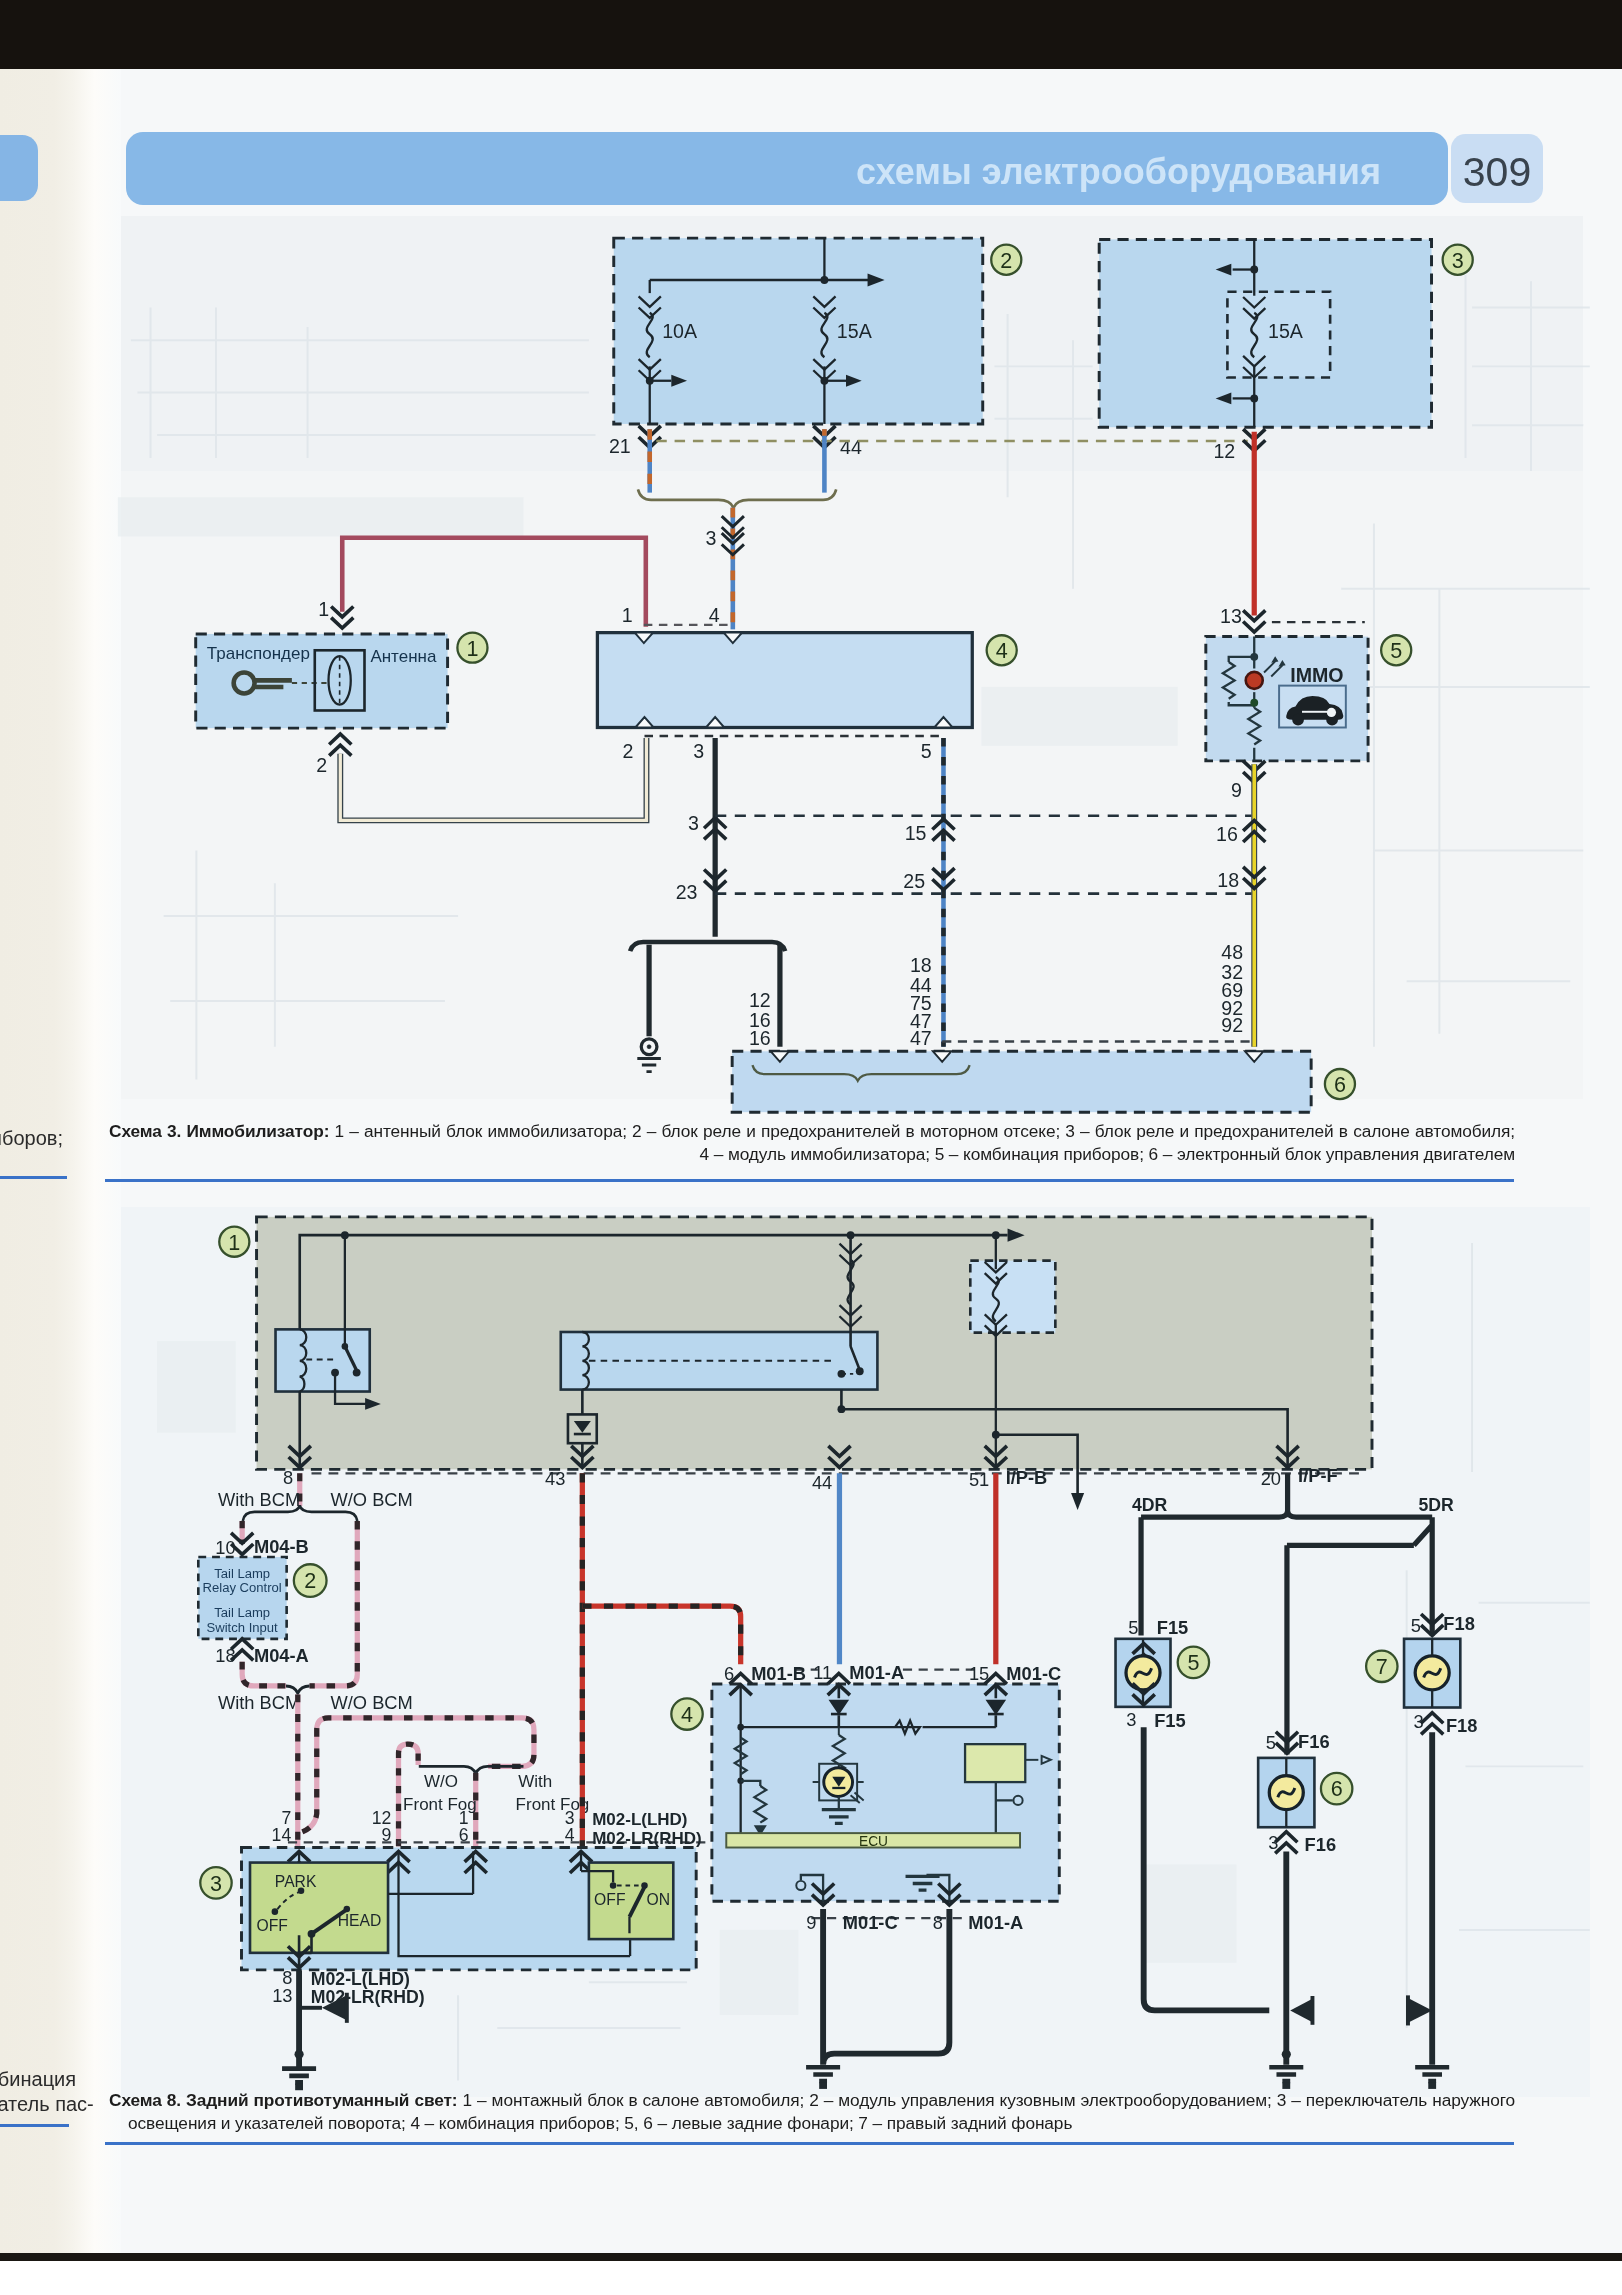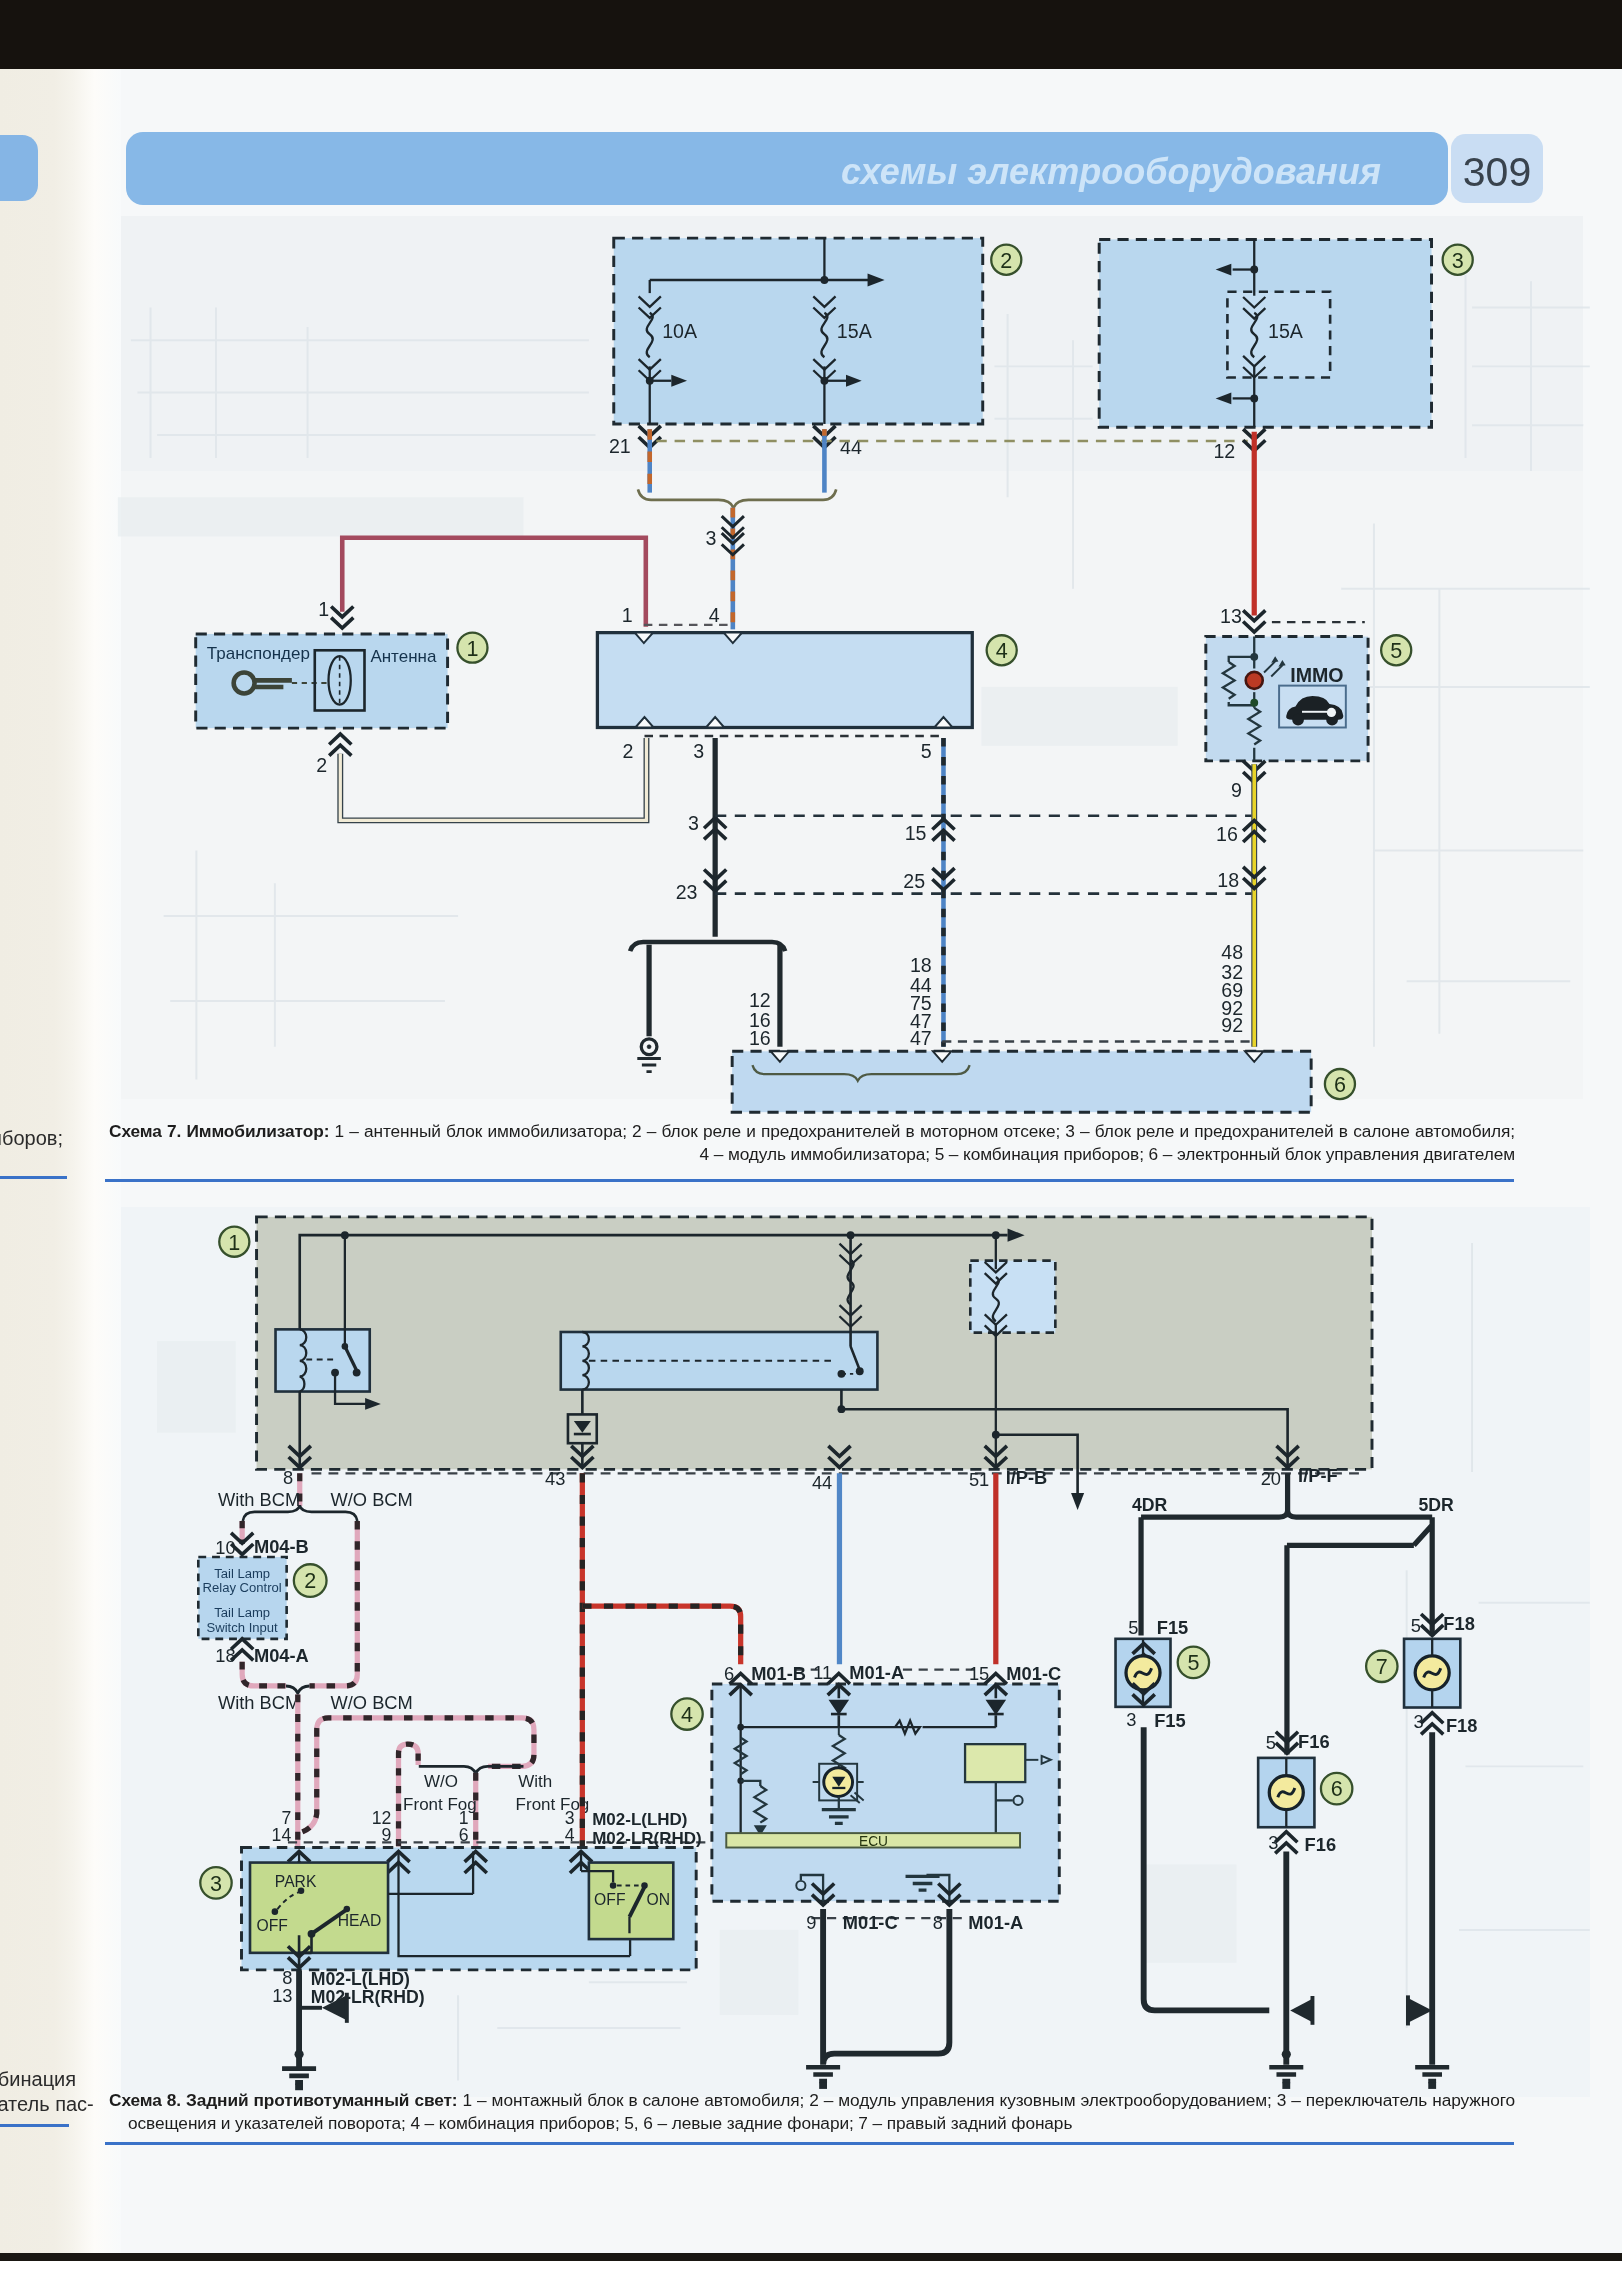--- a/index.html
+++ b/index.html
@@ -30,28 +30,28 @@
 <div class="abs" style="left:0;top:1176px;width:67px;height:3.3px;background:#3a72c8;"></div>
 
 <div class="abs" style="left:-15.7px;top:2068px;font-size:20px;color:#2b2b2b;">мбинация</div>
 
 <div class="abs" style="left:-13px;top:2093px;font-size:20px;color:#2b2b2b;">чатель пас-</div>
 
 <div class="abs" style="left:0;top:2124px;width:69px;height:3.3px;background:#3a72c8;"></div>
 
 <div class="abs" style="left:126px;top:132px;width:1322px;height:73px;background:#87b8e7;border-radius:17px;"></div>
 
-<div class="abs" style="left:126px;top:151px;width:1255px;text-align:right;font-size:36px;font-weight:bold;color:#cde4f8;font-style:italic;">схемы электрооборудования</div>
+<div class="abs" style="left:126px;top:151px;width:1255px;text-align:right;font-size:36px;font-weight:bold;color:#cde4f8;">схемы электрооборудования</div>
 
 <div class="abs" style="left:1451px;top:134px;width:92px;height:69px;background:#c9ddf3;border-radius:14.4px;"></div>
 
 <div class="abs" style="left:1451px;top:149px;width:92px;text-align:center;font-size:41px;color:#39434d;">309</div>
 
 <div class="abs" style="left:109px;top:1120px;width:1406px;font-size:17.3px;line-height:22.6px;color:#1d1d1d;letter-spacing:-0.1px;">
-<div style="text-align:justify;text-align-last:justify;"><b>Схема 7. Иммобилизатор:</b> 1 – антенный блок иммобилизатора; 2 – блок реле и предохранителей в моторном отсеке; 3 – блок реле и предохранителей в салоне автомобиля;</div>
+<div style="text-align:justify;text-align-last:justify;"><b>Схема 3. Иммобилизатор:</b> 1 – антенный блок иммобилизатора; 2 – блок реле и предохранителей в моторном отсеке; 3 – блок реле и предохранителей в салоне автомобиля;</div>
 <div style="white-space:nowrap;text-align:right;">4 – модуль иммобилизатора; 5 – комбинация приборов; 6 – электронный блок управления двигателем</div>
 </div>
 
 <div class="abs" style="left:105px;top:1179px;width:1409px;height:3.3px;background:#3a72c8;"></div>
 
 <div class="abs" style="left:109px;top:2089px;width:1406px;font-size:17.3px;line-height:22.6px;color:#1d1d1d;letter-spacing:-0.1px;">
 <div style="text-align:justify;text-align-last:justify;"><b>Схема 8. Задний противотуманный свет:</b> 1 – монтажный блок в салоне автомобиля; 2 – модуль управления кузовным электрооборудованием; 3 – переключатель наружного</div>
 <div style="white-space:nowrap;margin-left:19px;">освещения и указателей поворота; 4 – комбинация приборов; 5, 6 – левые задние фонари; 7 – правый задний фонарь</div>
 </div>
 

